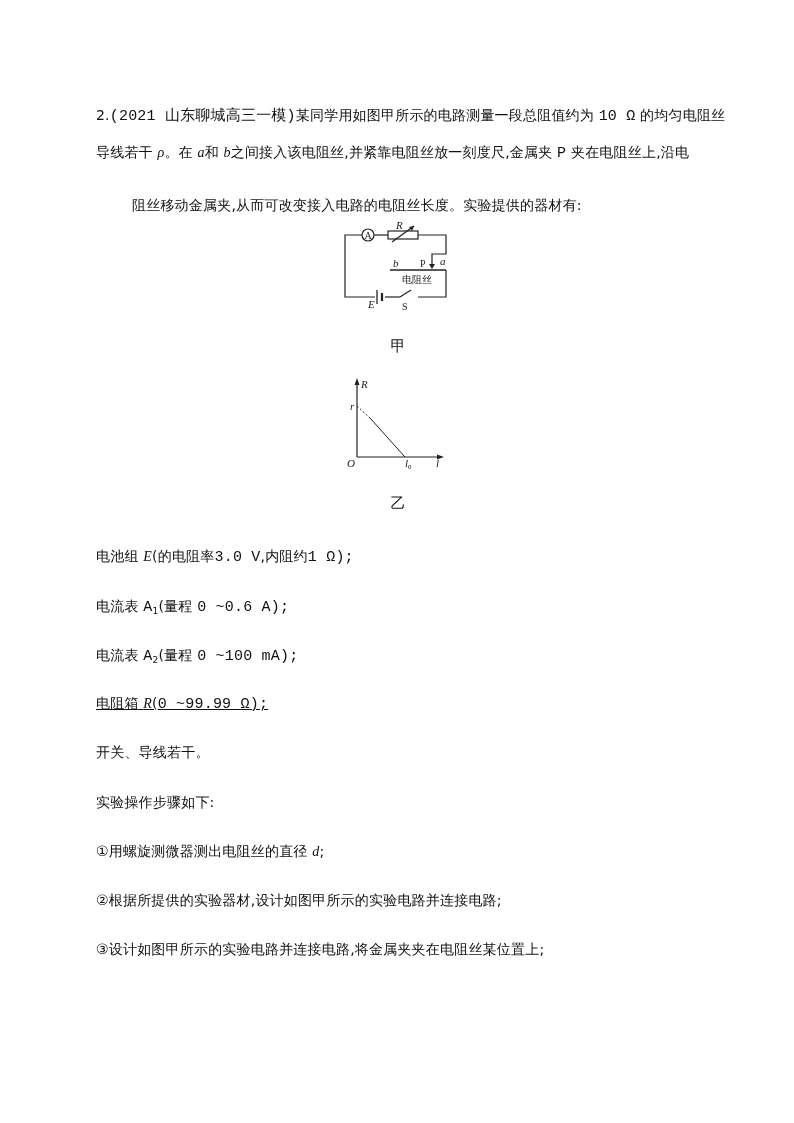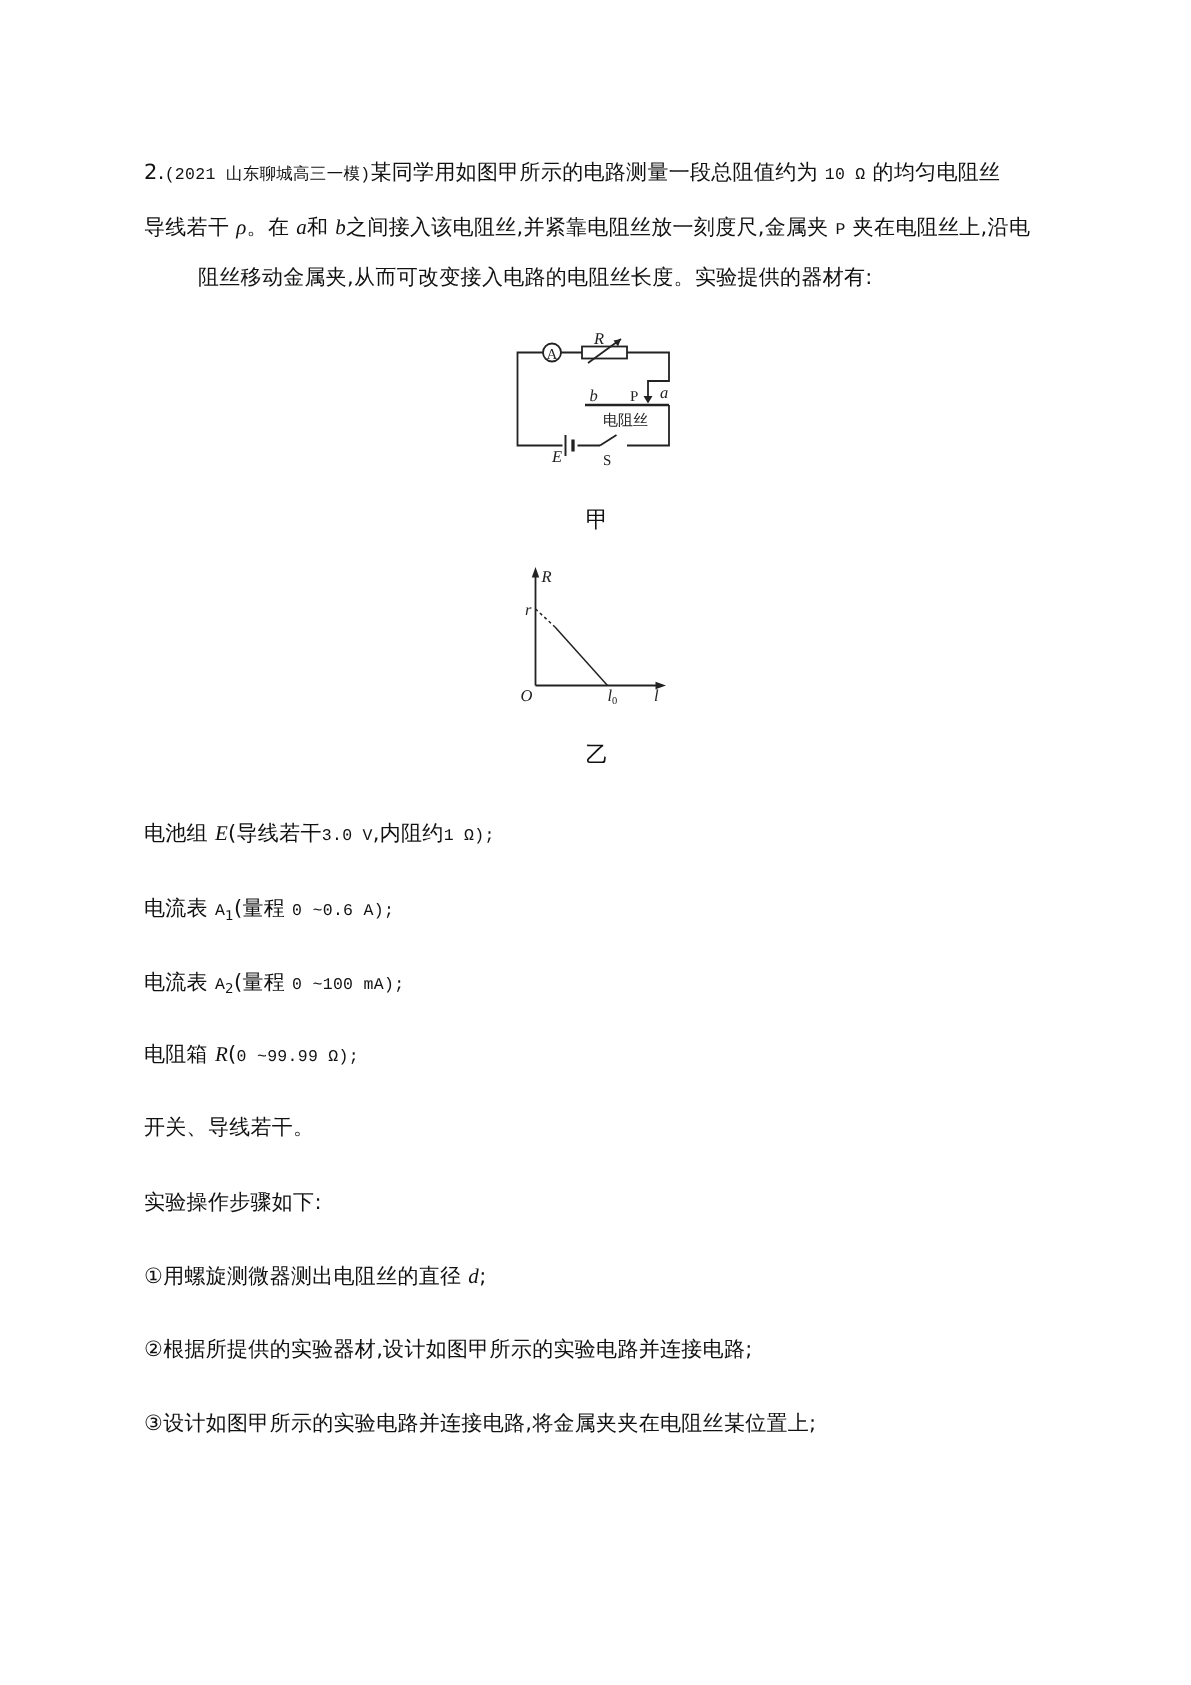--- a/index.html
+++ b/index.html
@@ -18,21 +18,21 @@
     .line {
       position: absolute;
       left: 96px;
       font-size: 14px;
       line-height: 18px;
       white-space: nowrap;
       letter-spacing: 0.2px;
     }
     .mono {
       font-family: "Liberation Mono", "DejaVu Sans Mono", monospace;
-      font-size: 11px;
+      font-size: 15px;
     }
     .ital {
       font-family: "Liberation Serif", "DejaVu Serif", serif;
       font-style: italic;
       font-size: 14px;
     }
     .sub {
       font-size: 9px;
       vertical-align: -3px;
     }
@@ -58,21 +58,21 @@
 
 <div class="line" style="top:143px;">
   <span>导线若干</span>
   <span class="ital">ρ</span><span>。在</span>
   <span class="ital">a</span><span>和</span>
   <span class="ital">b</span><span>之间接入该电阻丝,并紧靠电阻丝放一刻度尺,金属夹</span>
   <span class="mono">P</span>
   <span>夹在电阻丝上,沿电</span>
 </div>
 
-<div class="line" style="top:176px;padding-left:36px;">
+<div class="line" style="top:196px;padding-left:36px;">
   <span>阻丝移动金属夹,从而可改变接入电路的电阻丝长度。实验提供的器材有:</span>
 </div>
 
 <svg style="position:absolute; left:330px; top:215px;" width="135" height="100" viewBox="330 215 135 100">
   <g stroke="#222" stroke-width="1.2" fill="none">
 
     <polyline points="362,235 345,235 345,297 375,297"></polyline>
 
     <line x1="374" y1="235" x2="388" y2="235"></line>
 
@@ -124,36 +124,36 @@
   <text x="350" y="410" font-size="11" font-style="italic" fill="#222">r</text>
   <text x="347" y="467" font-size="11" font-style="italic" fill="#222">O</text>
   <text x="405" y="467" font-size="11" font-style="italic" fill="#222"><tspan>l</tspan><tspan font-size="7" dy="2" font-style="normal">0</tspan></text>
   <text x="436" y="467" font-size="11" font-style="italic" fill="#222">l</text>
 </svg>
 
 <div class="caption" style="left:378px; top:494px;">乙</div>
 
 <div class="line" style="top:547px;">
   <span>电池组</span>
-  <span class="ital">E</span><span>(导线若干</span><span class="mono">3.0 V</span><span>,内阻约</span><span class="mono">1  Ω</span><span class="mono">);</span>
+  <span class="ital">E</span><span>(的电阻率</span><span class="mono">3.0 V</span><span>,内阻约</span><span class="mono">1  Ω</span><span class="mono">);</span>
 </div>
 
 <div class="line" style="top:597px;text-align:right;">
   <span>电流表</span>
   <span class="mono">A</span><span class="sub">1</span><span>(量程</span>
   <span class="mono">0 ~0.6 A</span><span class="mono">);</span>
 </div>
 
 <div class="line" style="top:646px;">
   <span>电流表</span>
   <span class="mono">A</span><span class="sub">2</span><span>(量程</span>
   <span class="mono">0 ~100 mA</span><span class="mono">);</span>
 </div>
 
-<div class="line" style="top:694px;">
+<div class="line" style="top:694px;text-decoration:underline;">
   <span>电阻箱</span>
   <span class="ital">R</span><span>(</span><span class="mono">0 ~99.99  Ω</span><span class="mono">);</span>
 </div>
 
 <div class="line" style="top:743px;">
   <span>开关、导线若干。</span>
 </div>
 
 <div class="line" style="top:793px;">实验操作步骤如下:</div>
 

